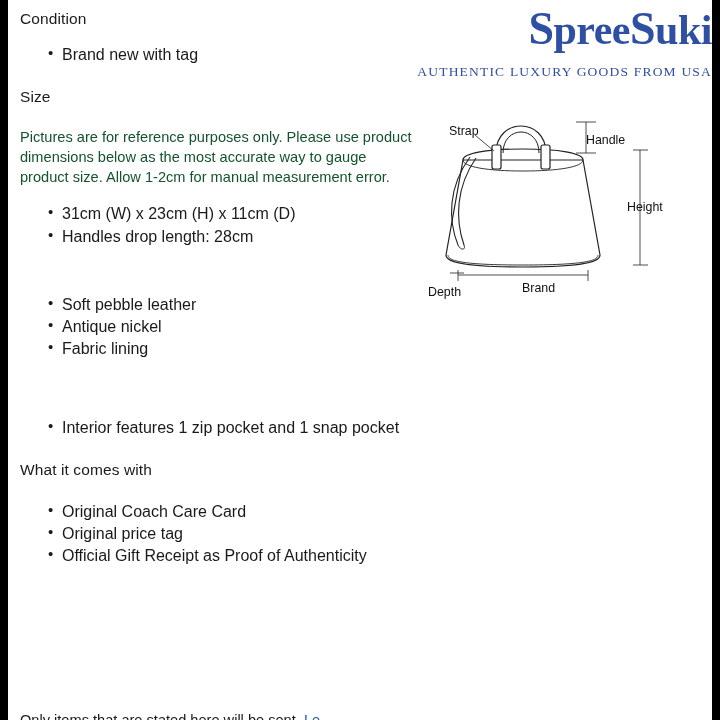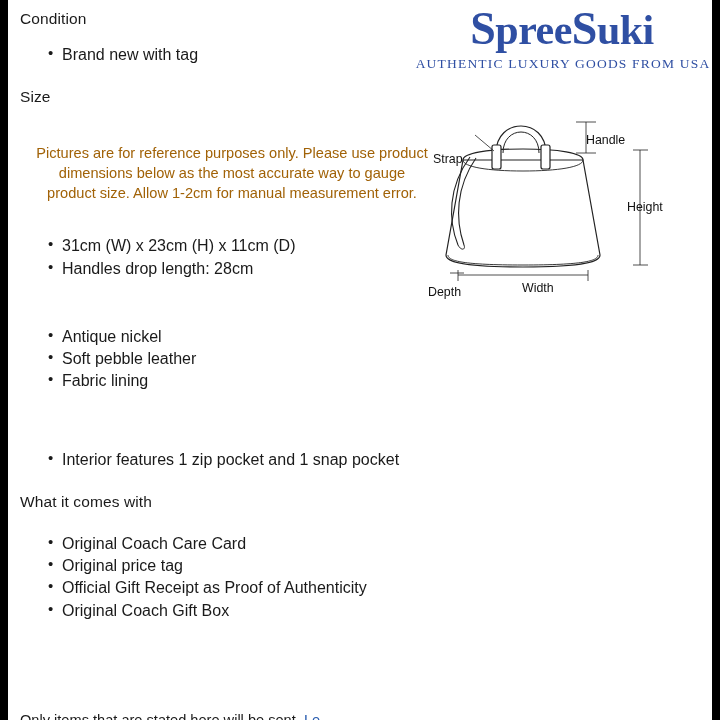--- a/index.html
+++ b/index.html
@@ -52,77 +52,76 @@
   ul.bullets li:before {
     content: "\2022";
     position: absolute;
     left: 0;
     top: -1px;
     font-size: 15px;
     color: #1a1a1a;
   }
   p.para {
     font-size: 14.6px;
-    color: #a16207;
+    color: #14532d;
     line-height: 1.35;
-    margin: 16px;
+    margin: 0;
     width: 392px;
-    text-align: center;
   }
   .gap-sm { height: 10px; }
   .gap-md { height: 16px; }
   .gap-lg { height: 22px; }
   .gap-xl { height: 30px; }
 
   
   .logo {
     position: absolute;
     right: 0px;
     top: 6px;
     width: 300px;
-    text-align: center;
+    text-align: right;
   }
   .logo-main {
     font-family: "Liberation Serif", serif;
     font-size: 42px;
     font-weight: bold;
     color: #2f4fa3;
     letter-spacing: -0.5px;
     line-height: 1;
     white-space: nowrap;
   }
   .logo-main .cap {
     font-size: 46px;
   }
   .logo-sub {
     font-family: "Liberation Serif", serif;
     font-size: 13.5px;
     color: #2f4fa3;
     letter-spacing: 1.2px;
-    margin-top: 4px;
+    margin-top: 12px;
     white-space: nowrap;
     padding-left: 2px;
   }
 
   
   .diagram {
     position: absolute;
     left: 420px;
     top: 95px;
     width: 284px;
     height: 215px;
   }
   .diagram svg { display: block; }
   .dlabel {
     position: absolute;
     font-size: 12.4px;
     color: #111111;
     font-family: "Liberation Sans", sans-serif;
   }
-  .lbl-strap  { left: 5px;  top: 29px; margin-top: 28px; }
+  .lbl-strap  { left: 21px;  top: 29px; }
   .lbl-handle { left: 158px; top: 38px; text-align: center; }
   .lbl-height { left: 199px; top: 105px; }
   .lbl-depth  { left: 0px;  top: 174px; margin-top: 16px; }
   .lbl-width  { left: 94px; top: 186px; }
 
   .tail {
     position: absolute;
     left: 12px;
     top: 712px;
     font-size: 14.6px;
@@ -175,21 +174,21 @@
         <path d="M30,175 L30,186" stroke-width="0.8"></path>
         <path d="M160,175 L160,186" stroke-width="0.8"></path>
 
         <path d="M36,178 L22,178" stroke-width="0.8"></path>
       </g>
     </svg>
     <span class="dlabel lbl-strap">Strap</span>
     <span class="dlabel lbl-handle">Handle</span>
     <span class="dlabel lbl-height">Height</span>
     <span class="dlabel lbl-depth">Depth</span>
-    <span class="dlabel lbl-width">Width</span>
+    <span class="dlabel lbl-width">Brand</span>
   </div>
 
   <div class="content">
 
     <h2 class="section sec-condition">Condition</h2>
     <div class="gap-sm"></div>
     <ul class="bullets">
       <li>Brand new with tag</li>
     </ul>
 
@@ -201,40 +200,39 @@
     <div class="gap-md"></div>
     <ul class="bullets">
       <li>31cm (W) x 23cm (H) x 11cm (D)</li>
       <li>Handles drop length: 28cm</li>
     </ul>
 
     <div class="gap-xl"></div>
 
     <div class="gap-md"></div>
     <ul class="bullets">
+      <li>Soft pebble leather</li>
       <li>Antique nickel</li>
-      <li>Soft pebble leather</li>
       <li>Fabric lining</li>
     </ul>
 
     <div class="gap-xl"></div>
     <div class="gap-sm"></div>
 
     <div class="gap-md"></div>
     <ul class="bullets">
       <li>Interior features 1 zip pocket and 1 snap pocket</li>
     </ul>
 
     <div class="gap-lg"></div>
 
     <h2 class="section">What it comes with</h2>
     <div class="gap-md"></div>
     <ul class="bullets">
       <li>Original Coach Care Card</li>
       <li>Original price tag</li>
       <li>Official Gift Receipt as Proof of Authenticity</li>
-      <li>Original Coach Gift Box</li>
     </ul>
   </div>
 
   <div class="tail"><span>Only items that are stated here will be sent. </span><span class="link">Le</span></div>
 
 </div>
 
 </body></html>

